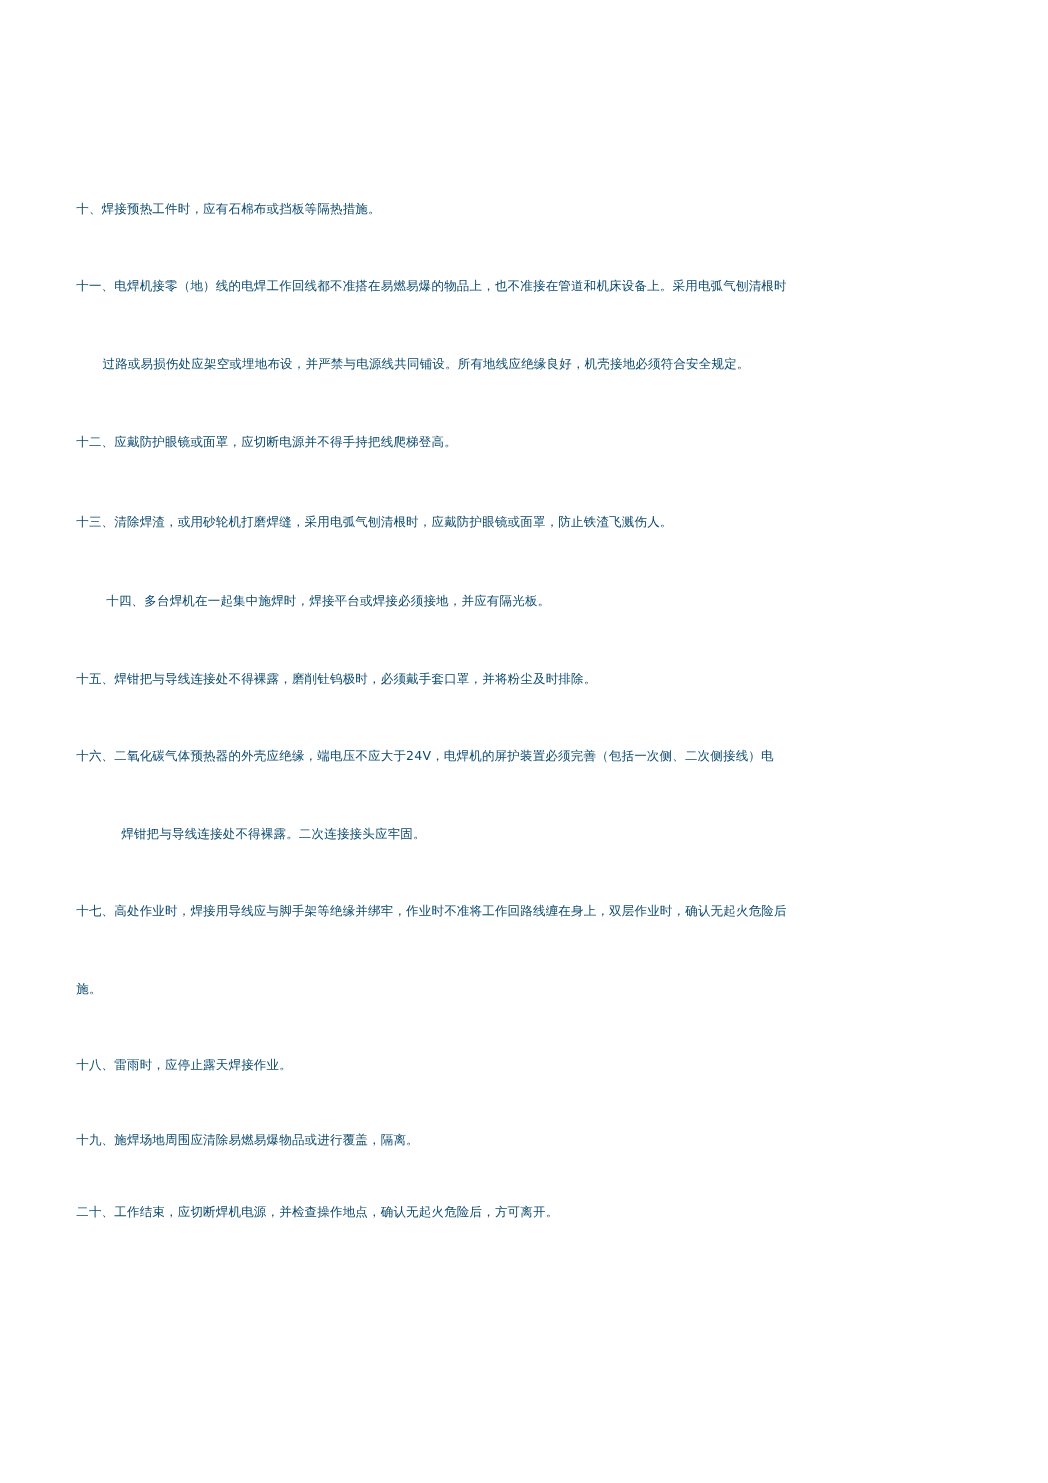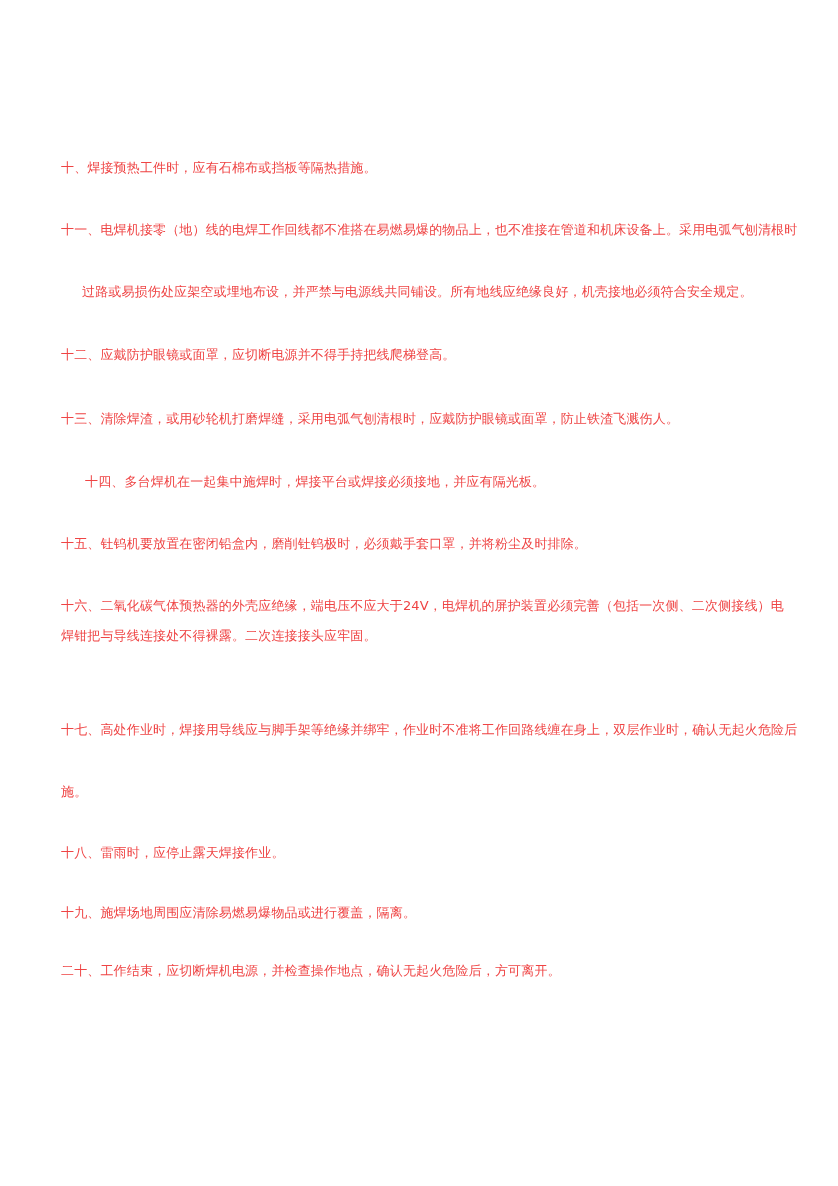--- a/index.html
+++ b/index.html
@@ -11,40 +11,40 @@
     position: relative;
     width: 838px;
     height: 1186px;
     background: #ffffff;
     overflow: hidden;
     font-family: "DejaVu Sans", sans-serif;
   }
   .doc-line {
     position: absolute;
     left: 61px;
-    font-size: 13px;
+    font-size: 10px;
     line-height: 16px;
     letter-spacing: 0.15px;
     white-space: nowrap;
-    color: #ef4444;
+    color: #0c4a6e;
   }
 </style>
 </head>
 <body>
 
 <div class="page" style="background: rgb(255, 255, 255); color: rgb(61, 61, 61);">
   <div id="lines-container">
       <div class="doc-line" style="top: 160px;">十、焊接预热工件时，应有石棉布或挡板等隔热措施。</div>
       <div class="doc-line" style="top: 222px;">十一、电焊机接零（地）线的电焊工作回线都不准搭在易燃易爆的物品上，也不准接在管道和机床设备上。采用电弧气刨清根时</div>
       <div class="doc-line" style="top: 284px; margin-left: 21px;">过路或易损伤处应架空或埋地布设，并严禁与电源线共同铺设。所有地线应绝缘良好，机壳接地必须符合安全规定。</div>
       <div class="doc-line" style="top: 347px;">十二、应戴防护眼镜或面罩，应切断电源并不得手持把线爬梯登高。</div>
       <div class="doc-line" style="top: 411px;">十三、清除焊渣，或用砂轮机打磨焊缝，采用电弧气刨清根时，应戴防护眼镜或面罩，防止铁渣飞溅伤人。</div>
       <div class="doc-line" style="top: 474px; margin-left: 24px;">十四、多台焊机在一起集中施焊时，焊接平台或焊接必须接地，并应有隔光板。</div>
-      <div class="doc-line" style="top: 536px;">十五、钍钨机要放置在密闭铅盒内，磨削钍钨极时，必须戴手套口罩，并将粉尘及时排除。</div>
+      <div class="doc-line" style="top: 536px;">十五、焊钳把与导线连接处不得裸露，磨削钍钨极时，必须戴手套口罩，并将粉尘及时排除。</div>
       <div class="doc-line" style="top: 598px;">十六、二氧化碳气体预热器的外壳应绝缘，端电压不应大于24V，电焊机的屏护装置必须完善（包括一次侧、二次侧接线）电</div>
-      <div class="doc-line" style="top: 628px;">焊钳把与导线连接处不得裸露。二次连接接头应牢固。</div>
+      <div class="doc-line" style="top: 660px; margin-left: 36px;">焊钳把与导线连接处不得裸露。二次连接接头应牢固。</div>
       <div class="doc-line" style="top: 722px;">十七、高处作业时，焊接用导线应与脚手架等绝缘并绑牢，作业时不准将工作回路线缠在身上，双层作业时，确认无起火危险后</div>
       <div class="doc-line" style="top: 784px;">施。</div>
       <div class="doc-line" style="top: 845px;">十八、雷雨时，应停止露天焊接作业。</div>
       <div class="doc-line" style="top: 905px;">十九、施焊场地周围应清除易燃易爆物品或进行覆盖，隔离。</div>
       <div class="doc-line" style="top: 963px;">二十、工作结束，应切断焊机电源，并检查操作地点，确认无起火危险后，方可离开。</div>
     </div>
 </div>
 
 </body></html>

